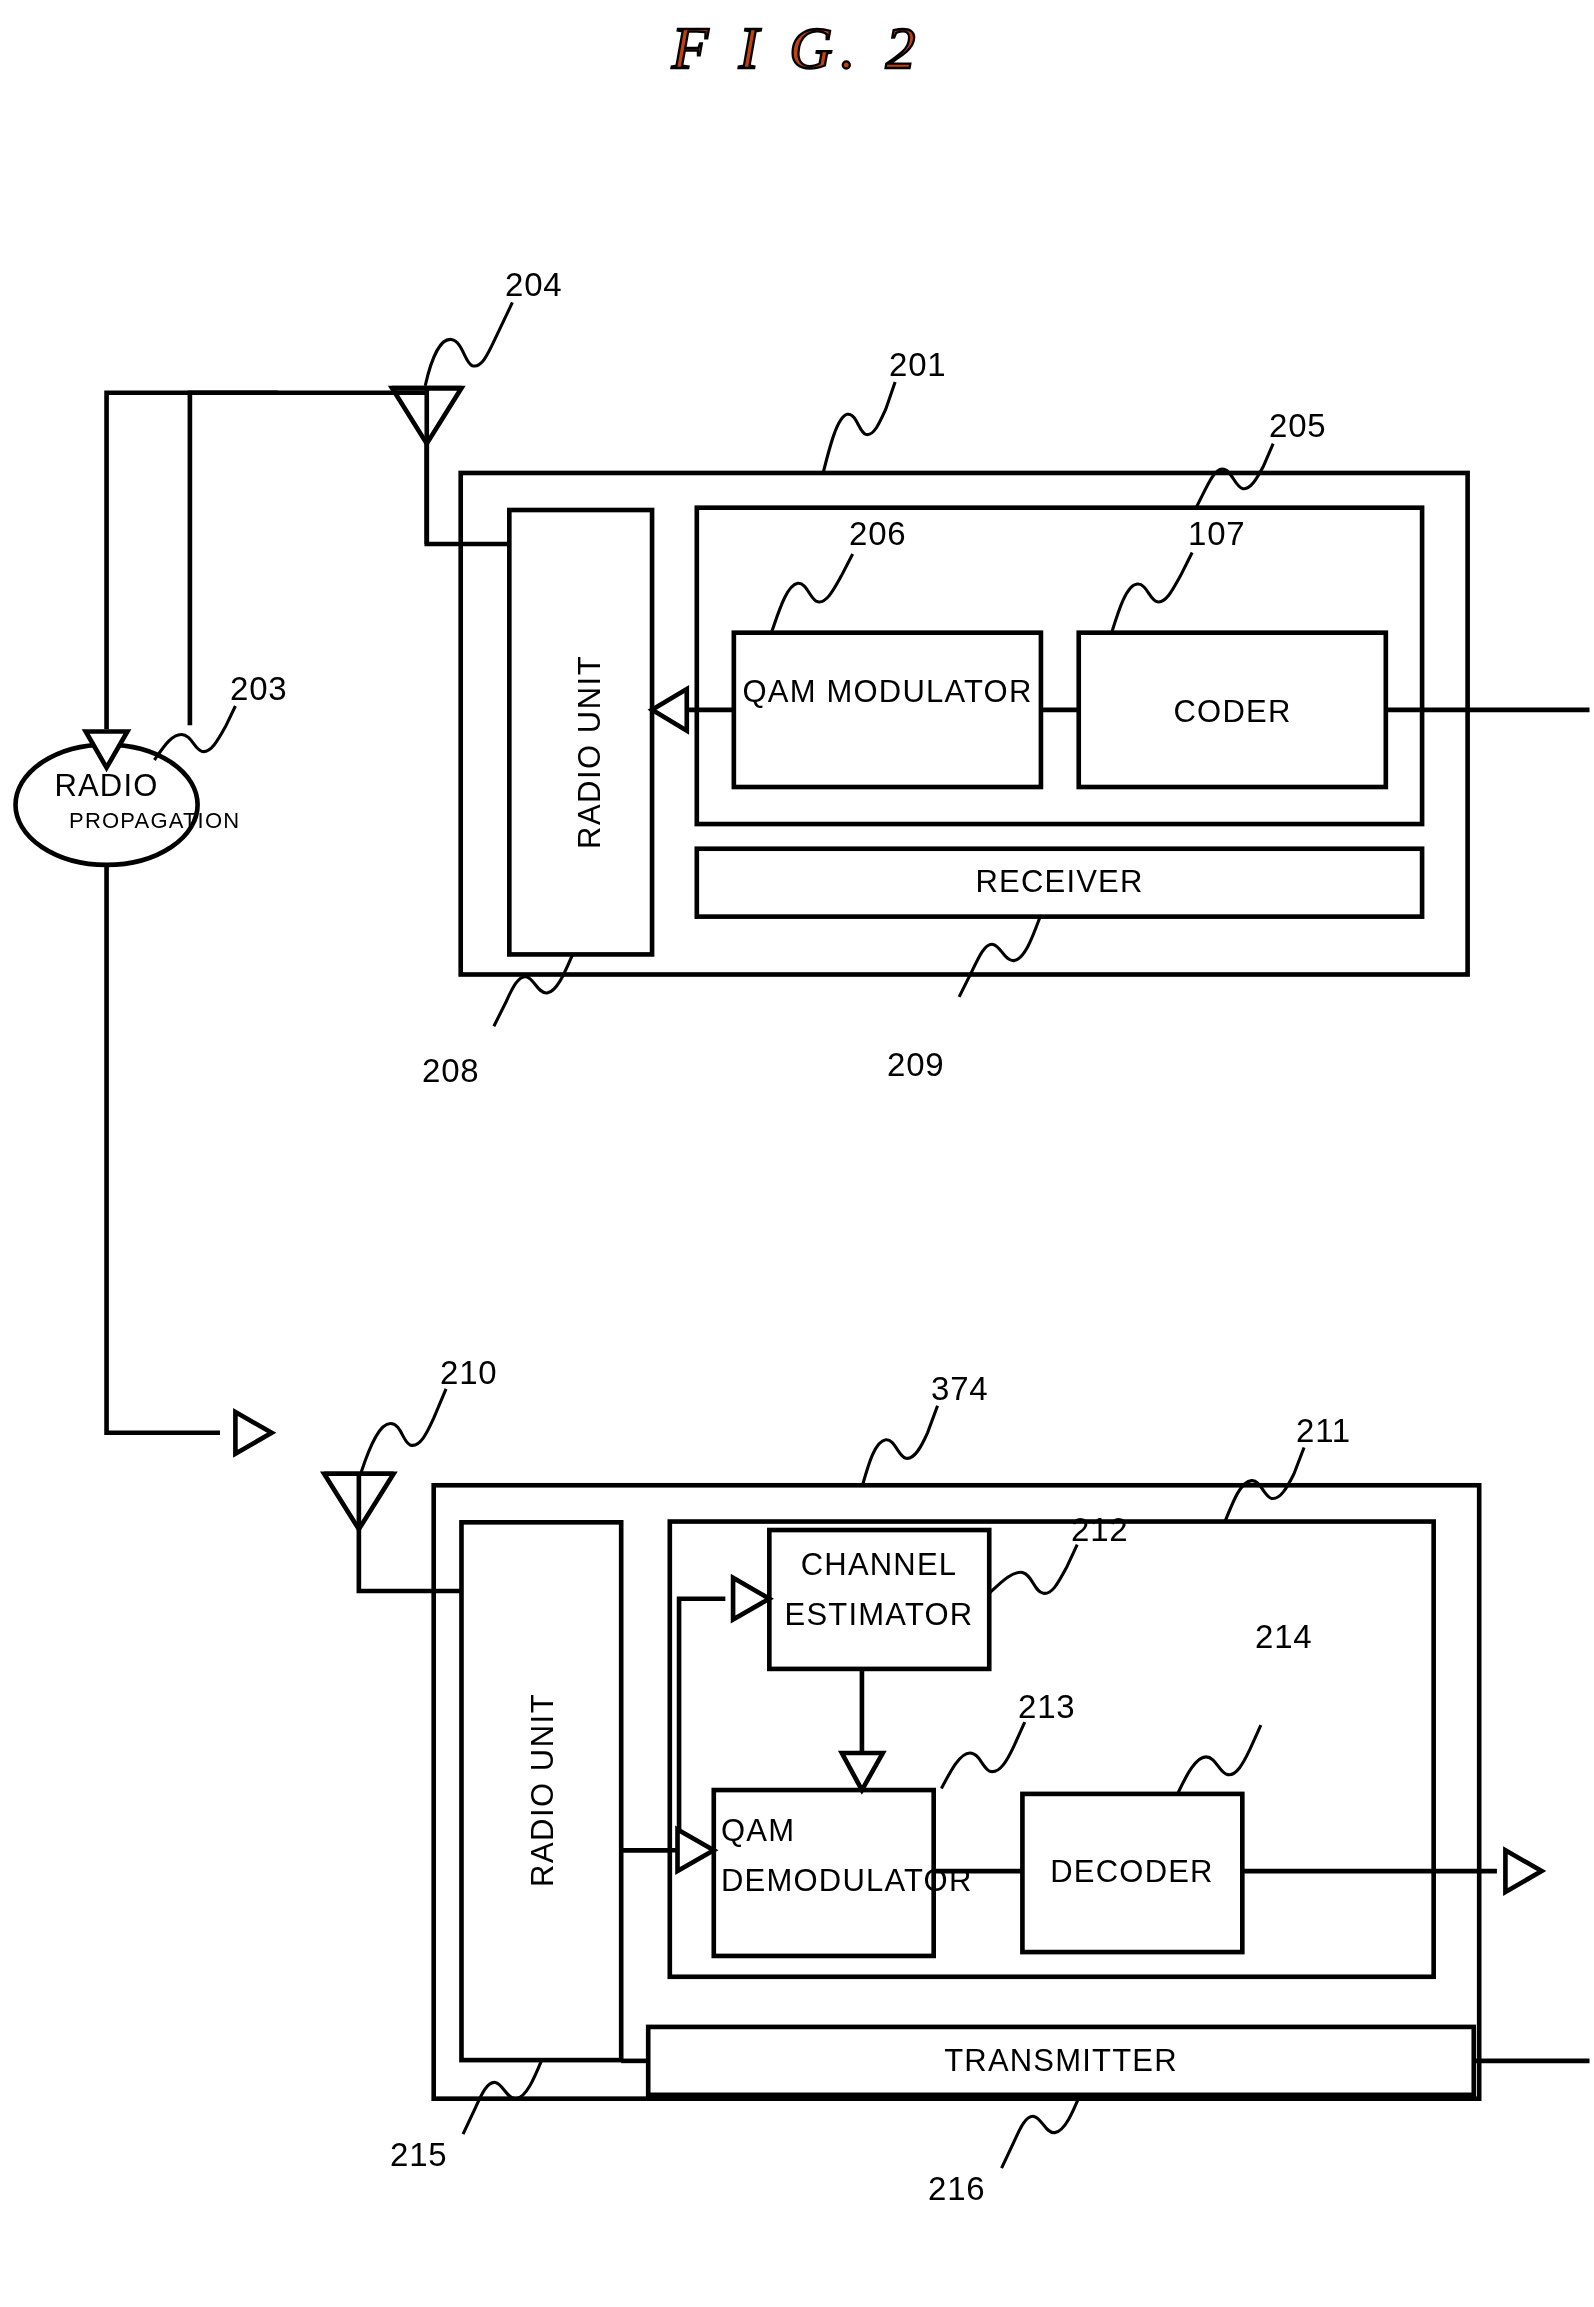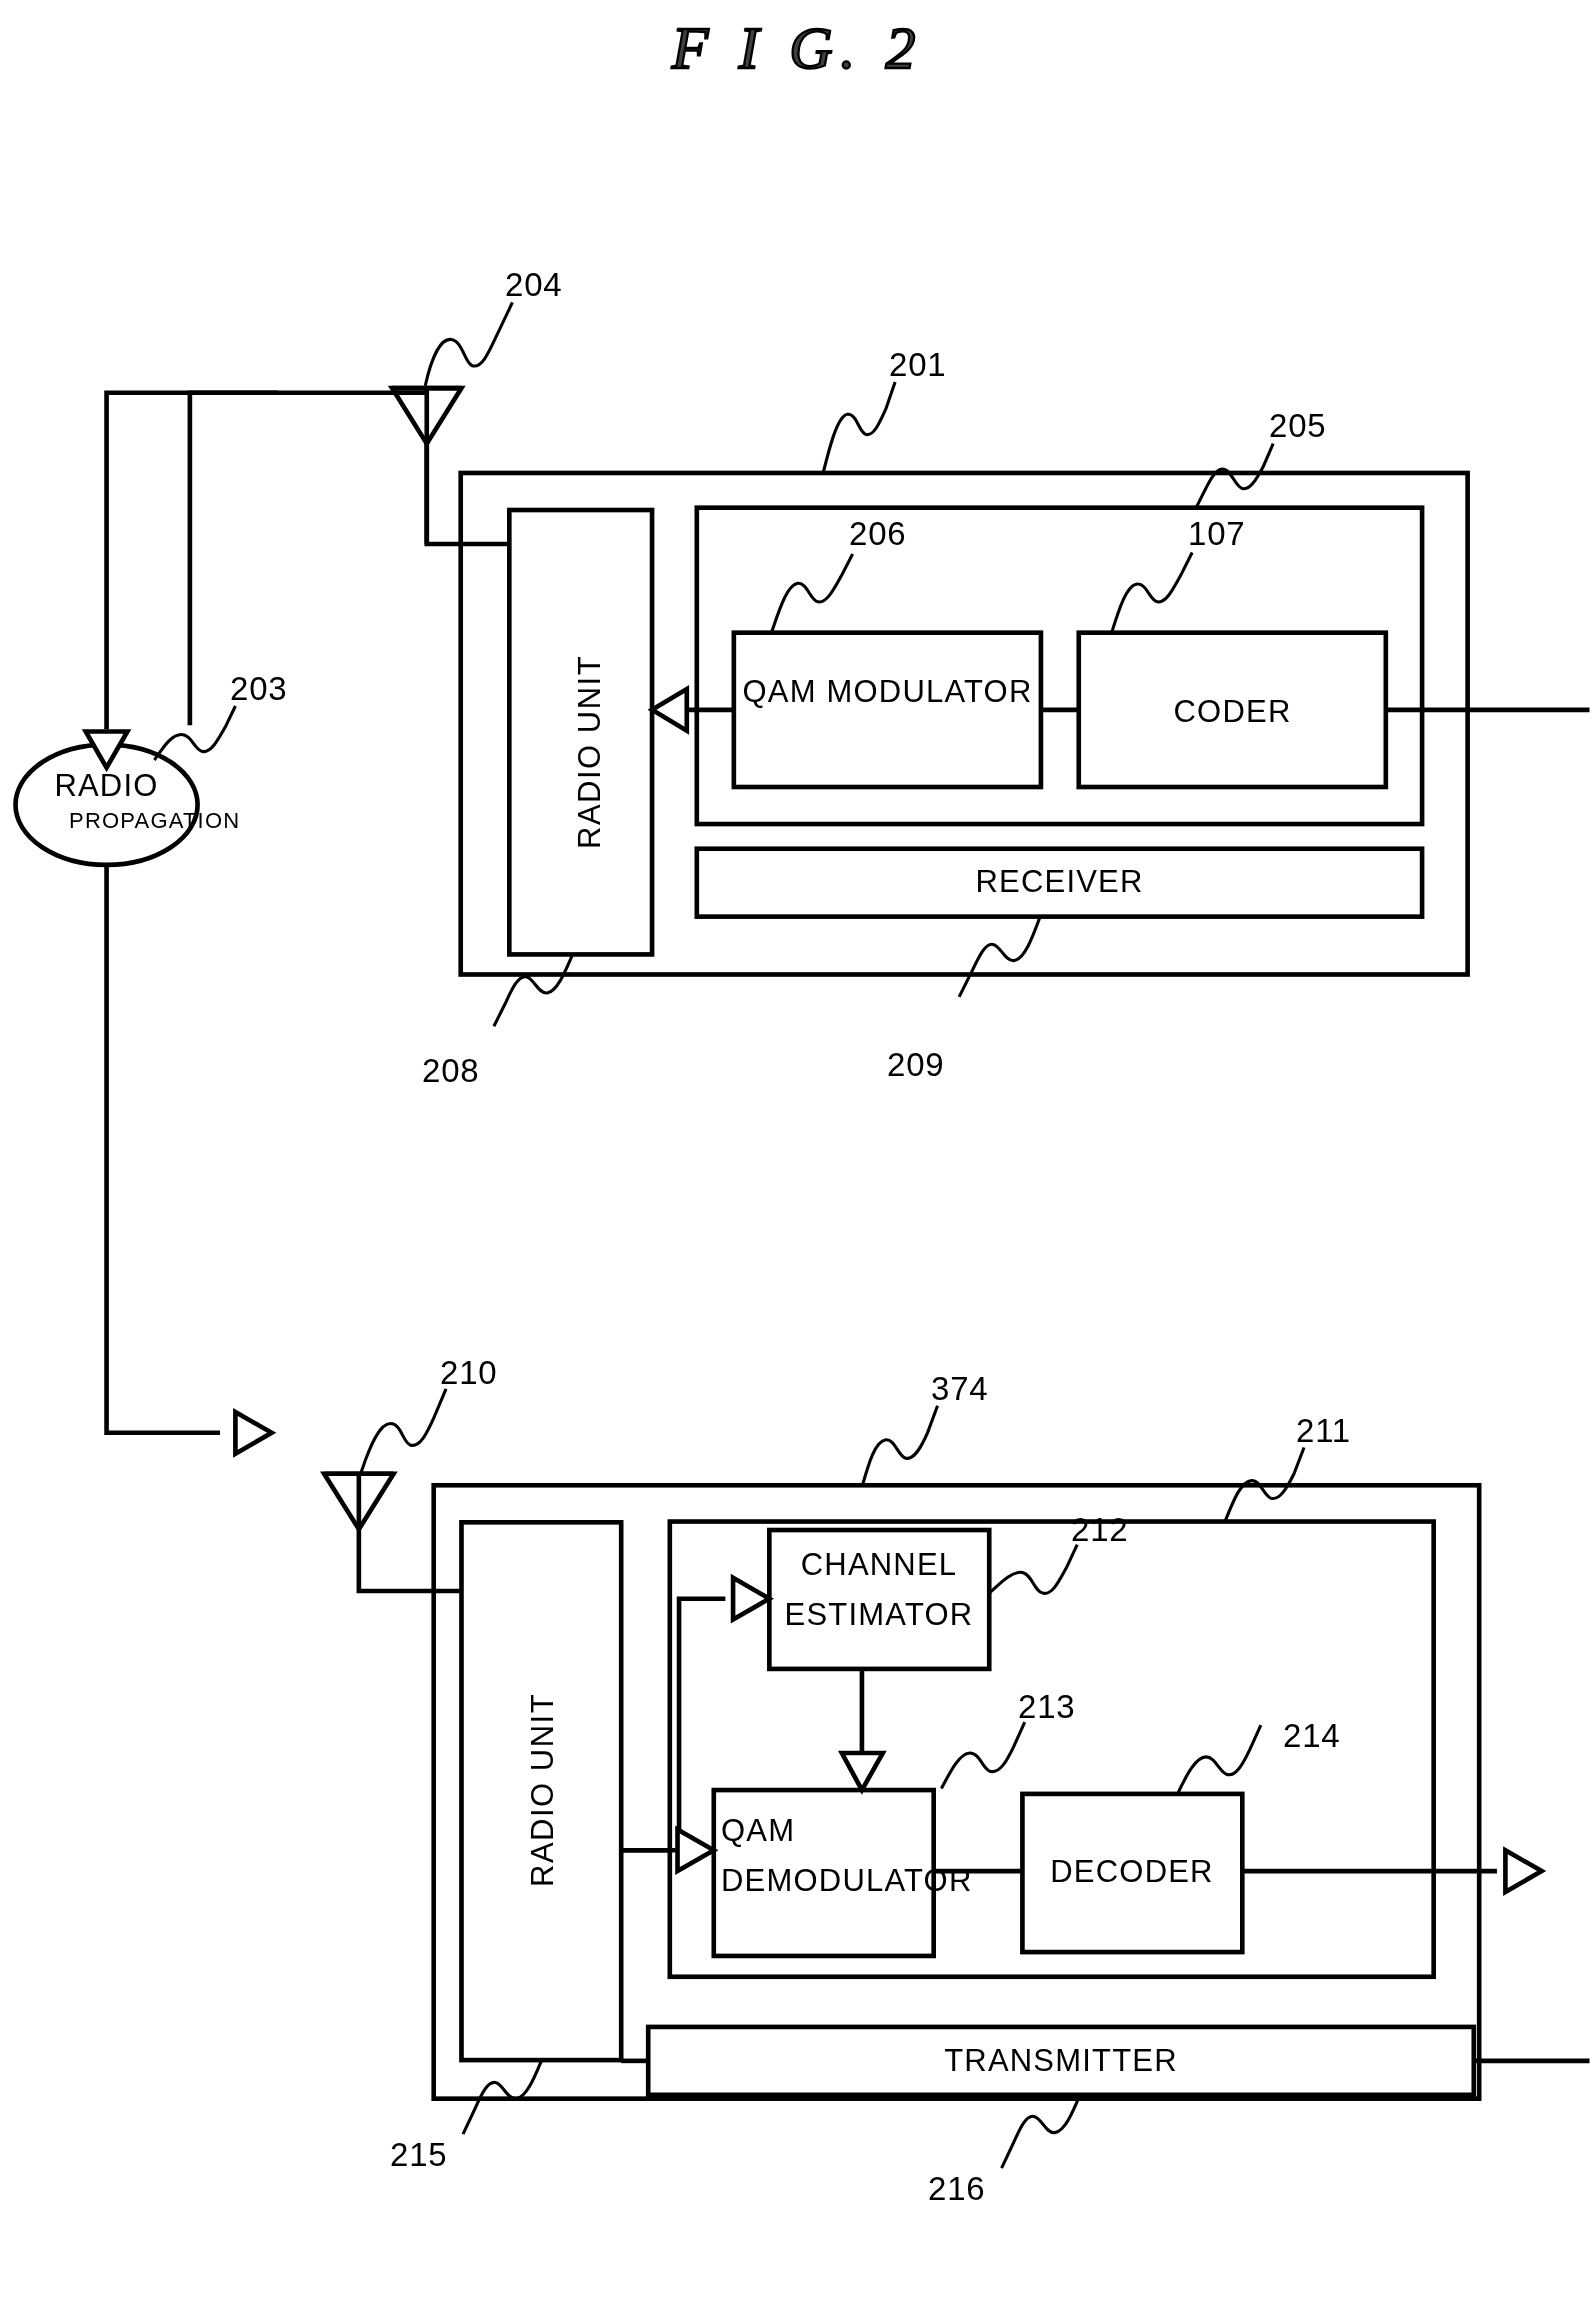--- a/index.html
+++ b/index.html
@@ -46,21 +46,21 @@
   .fig-title {
     position: absolute;
     left: 0;
     top: 14px;
     width: 1595px;
     text-align: center;
     font-family: "Liberation Serif", serif;
     font-style: italic;
     font-size: 60px;
     letter-spacing: 7.7px;
-    color: #404040;
+    color: #c2410c;
     -webkit-text-stroke: 2.3px #000;
     text-shadow: none;
   }
 </style>
 </head>
 <body>
 
 <div class="fig-title">F I G. 2</div>
 
 <svg id="fig" viewBox="0 0 2067 2990">
@@ -209,16 +209,16 @@
 <div class="ref-num" style="left:505px; top:266px;">204</div>
 <div class="ref-num" style="left:1269px; top:407px;">205</div>
 <div class="ref-num" style="left:849px; top:515px;">206</div>
 <div class="ref-num" style="left:1188px; top:515px;">107</div>
 <div class="ref-num" style="left:422px; top:1052px;">208</div>
 <div class="ref-num" style="left:887px; top:1046px;">209</div>
 <div class="ref-num" style="left:440px; top:1354px;">210</div>
 <div class="ref-num" style="left:1296px; top:1412px;">211</div>
 <div class="ref-num" style="left:1071px; top:1511px;">212</div>
 <div class="ref-num" style="left:1018px; top:1688px;">213</div>
-<div class="ref-num" style="left:1255px; top:1717px;margin-left:28px;">214</div>
+<div class="ref-num" style="left:1255px; top:1618px;">214</div>
 <div class="ref-num" style="left:390px; top:2136px;">215</div>
 <div class="ref-num" style="left:928px; top:2170px;">216</div>
 
 
 </body></html>

